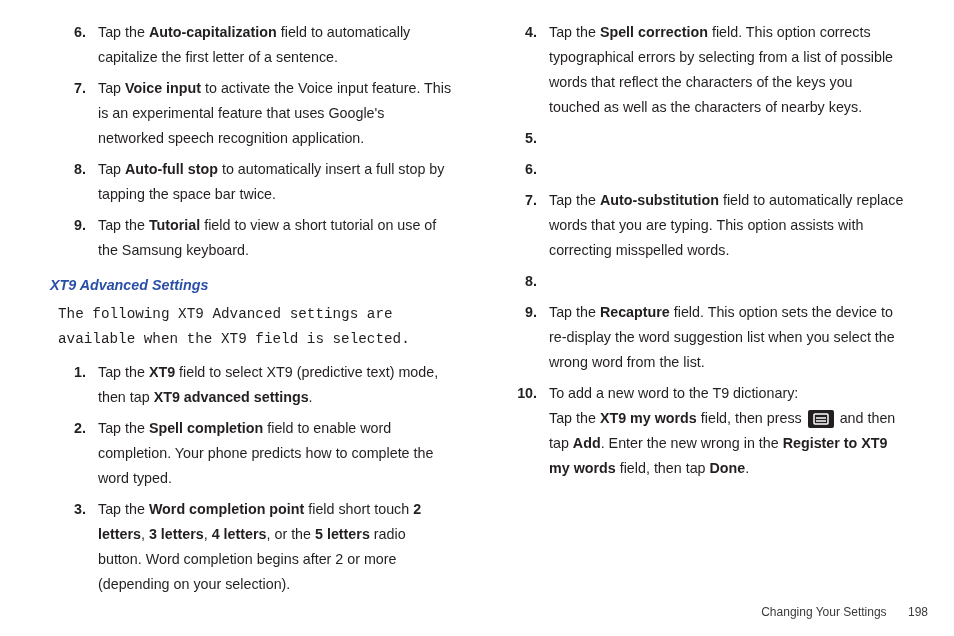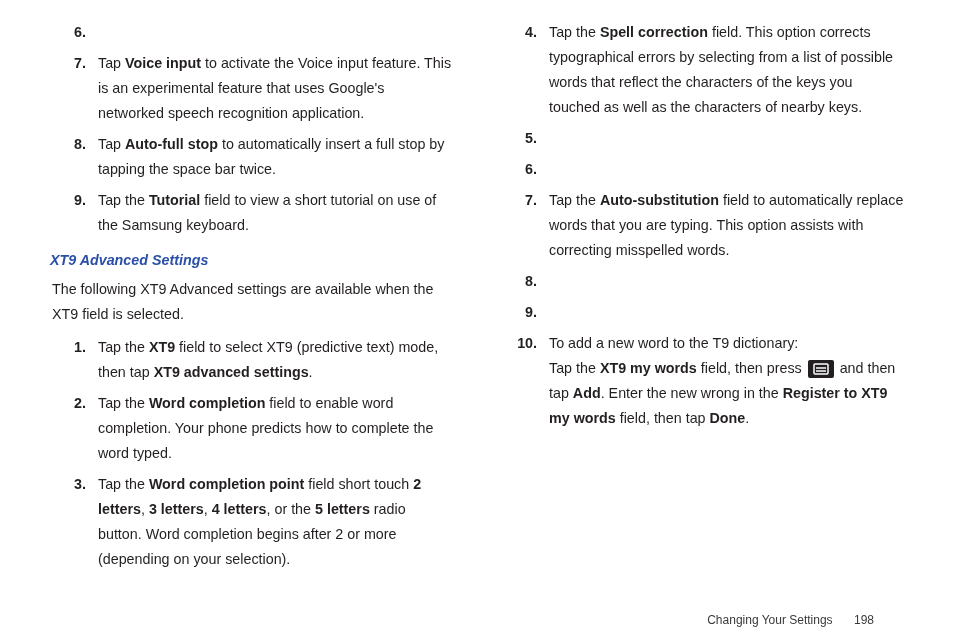--- a/index.html
+++ b/index.html
@@ -46,46 +46,50 @@
   }
   .bold { font-weight: 700; }
   .section-heading {
     color: #2a4fa7;
     font-weight: 700;
     font-style: italic;
     font-size: 14.3px;
     margin: 10px 0 4px 0;
   }
   .section-intro {
-    margin: 0 0 8px 2px;
+    margin: 0 0 8px 8px;
+    font-family: Liberation Mono, monospace;
   }
   .icon-inline {
     display: inline-flex;
     vertical-align: middle;
     margin: 0 2px;
   }
   .icon-inline svg { display: block; }
   .footer {
     text-align: right;
     font-size: 12px;
     color: #3a3a3a;
-    padding-right: 80px;
-    margin-top: 20px;
+    padding-right: 26px;
+    margin-top: 12px;
   }
   .footer .pg { margin-left: 18px; }
 </style>
 </head>
 <body>
 
 <div class="page">
   <div class="col">
 
     <ol class="numbered">
       <li>
         <span class="num">6.</span>
+        <span class="body">
+          <span>Tap the </span><span class="bold">Auto-capitalization</span><span> field to automatically capitalize the first letter of a sentence.</span>
+        </span>
       </li>
       <li>
         <span class="num">7.</span>
         <span class="body">
           <span>Tap </span><span class="bold">Voice input</span><span> to activate the Voice input feature. This is an experimental feature that uses Google's networked speech recognition application.</span>
         </span>
       </li>
       <li>
         <span class="num">8.</span>
         <span class="body">
@@ -106,21 +110,21 @@
     <ol class="numbered">
       <li>
         <span class="num">1.</span>
         <span class="body">
           <span>Tap the </span><span class="bold">XT9</span><span> field to select XT9 (predictive text) mode, then tap </span><span class="bold">XT9 advanced settings</span><span>.</span>
         </span>
       </li>
       <li>
         <span class="num">2.</span>
         <span class="body">
-          <span>Tap the </span><span class="bold">Word completion</span><span> field to enable word completion. Your phone predicts how to complete the word typed.</span>
+          <span>Tap the </span><span class="bold">Spell completion</span><span> field to enable word completion. Your phone predicts how to complete the word typed.</span>
         </span>
       </li>
       <li>
         <span class="num">3.</span>
         <span class="body">
           <span>Tap the </span><span class="bold">Word completion point</span><span> field short touch </span><span class="bold">2 letters</span><span>, </span><span class="bold">3 letters</span><span>, </span><span class="bold">4 letters</span><span>, or the </span><span class="bold">5 letters</span><span> radio button. Word completion begins after 2 or more (depending on your selection).</span>
         </span>
       </li>
     </ol>
   </div>
@@ -143,20 +147,23 @@
         <span class="num">7.</span>
         <span class="body">
           <span>Tap the </span><span class="bold">Auto-substitution</span><span> field to automatically replace words that you are typing. This option assists with correcting misspelled words.</span>
         </span>
       </li>
       <li>
         <span class="num">8.</span>
       </li>
       <li>
         <span class="num">9.</span>
+        <span class="body">
+          <span>Tap the </span><span class="bold">Recapture</span><span> field. This option sets the device to re-display the word suggestion list when you select the wrong word from the list.</span>
+        </span>
       </li>
       <li>
         <span class="num">10.</span>
         <span class="body">
           <span>To add a new word to the T9 dictionary:</span><br>
           <span>Tap the </span><span class="bold">XT9 my words</span><span> field, then press </span><span class="icon-inline">
               <svg width="26" height="18" viewBox="0 0 26 18">
                 <rect x="0" y="0" width="26" height="18" rx="2" fill="#231f20"></rect>
                 <rect x="6" y="4" width="14" height="10" rx="1" fill="none" stroke="#fff" stroke-width="1.5"></rect>
                 <line x1="8" y1="8" x2="18" y2="8" stroke="#fff" stroke-width="1.5"></line>

